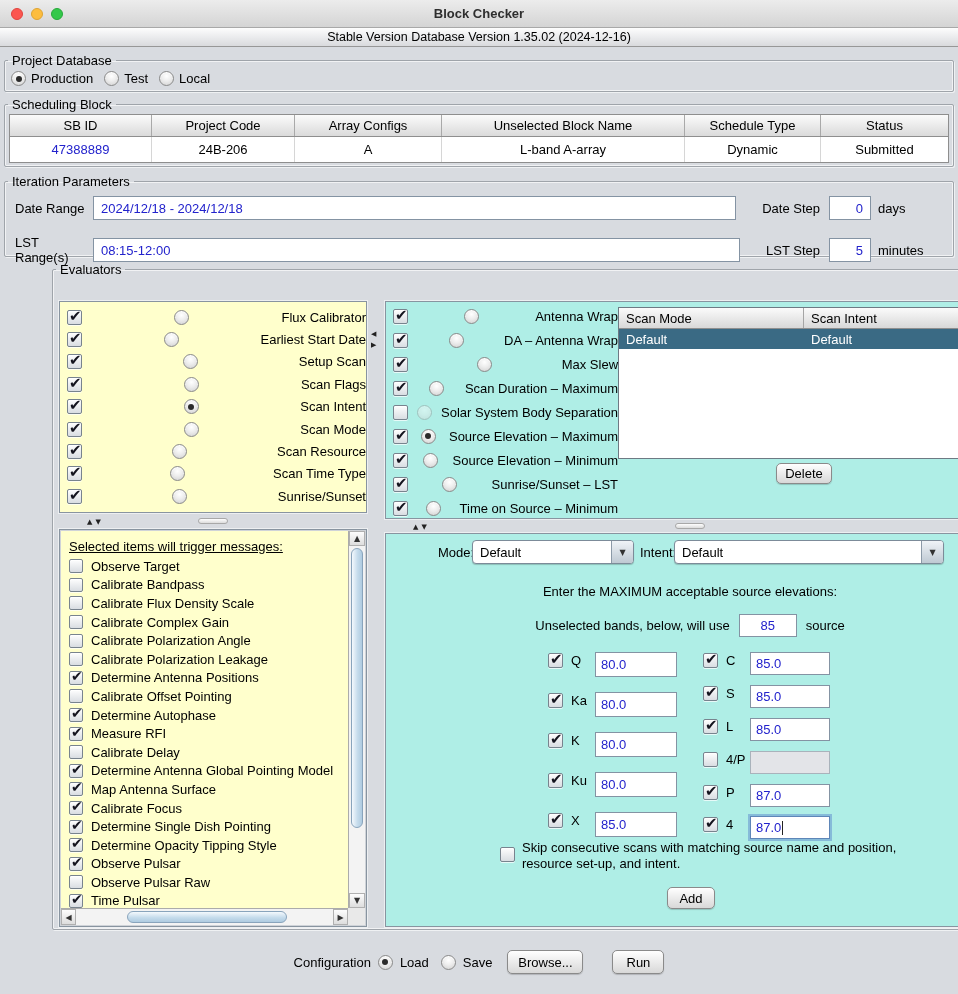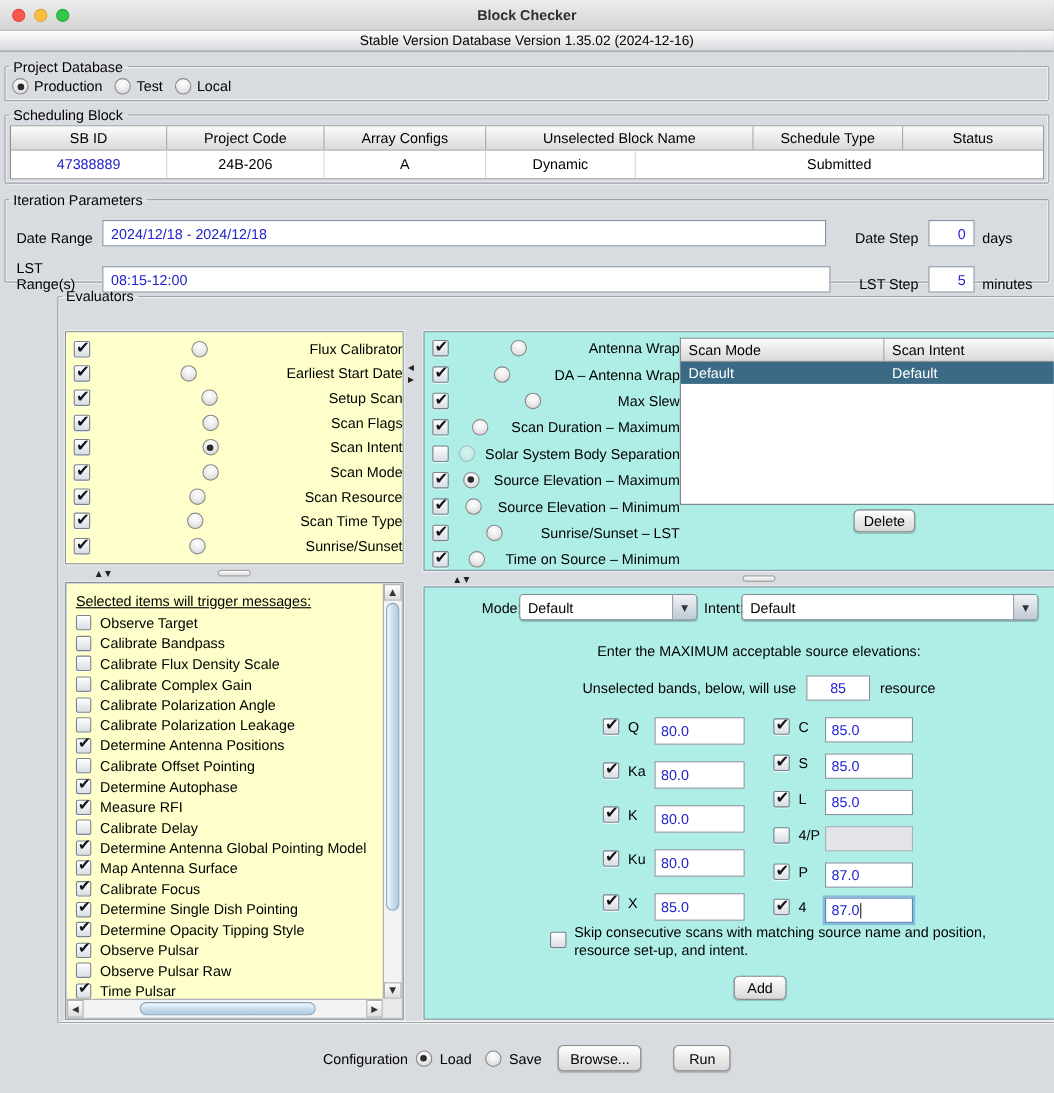--- a/index.html
+++ b/index.html
@@ -64,21 +64,21 @@
     border-right:1px solid #A9A9A9; }
   .sb-head > div:last-child { border-right:none; }
   .sb-row { display:flex; height:25px; background:#fff; }
   .sb-row > div { display:flex; align-items:center; justify-content:center;
     border-right:1px solid #D6D6D6; }
   .sb-row > div:last-child { border-right:none; }
   .c1{width:142px;} .c2{width:143px;} .c3{width:147px;} .c4{width:243px;} .c5{width:136px;} .c6{flex:1;}
   .blue { color:#2222CC; }
 
   
-  .ip-row { display:flex; align-items:flex-end; height:32px; margin:3px 8px 0 10px; }
+  .ip-row { display:flex; align-items:center; height:32px; margin:3px 23px 0 10px; }
   .ip-row + .ip-row { margin-top:10px; }
   .ip-label { width:78px; flex:0 0 78px; }
   .tf { background:#fff; border:1px solid #8493A3; display:flex; align-items:center;
     padding:0 7px; color:#2222CC; height:24px; }
   .ip-main { flex:1; }
   .ip-steplabel { margin-left:26px; }
   .ip-step { width:42px; flex:0 0 42px; margin-left:9px; justify-content:flex-end; }
   .ip-unit { margin-left:7px; width:52px; }
 
   
@@ -233,20 +233,21 @@
       <div class="c2">Project Code</div>
       <div class="c3">Array Configs</div>
       <div class="c4">Unselected Block Name</div>
       <div class="c5">Schedule Type</div>
       <div class="c6">Status</div>
     </div>
     <div class="sb-row">
       <div class="c1 blue">47388889</div>
       <div class="c2">24B-206</div>
       <div class="c3">A</div>
+      <div class="c4">L-band A-array</div>
       <div class="c5">Dynamic</div>
       <div class="c6">Submitted</div>
     </div>
   </div>
 </fieldset>
 
 <fieldset id="fs-ip">
   <legend>Iteration Parameters</legend>
   <div class="ip-row">
     <span class="ip-label">Date Range</span>
@@ -513,21 +514,21 @@
         </span>
     </div>
 
     <div class="instruction">Enter the MAXIMUM acceptable source elevations:</div>
 
     <div class="default-row">
       <span>Unselected bands, below, will use</span>
       <span class="tf default-field">
           <span>85</span>
         </span>
-      <span>resource</span>
+      <span>source</span>
     </div>
 
     <div class="band-row" style="left:162px; top:119px;">
       <span class="cb checked"></span>
       <span class="band-name">Q</span>
       <span class="tf band-field bf-l" style="left:47px;">
           <span>80.0</span>
         </span>
     </div>
     <div class="band-row" style="left:162px; top:159px;">

